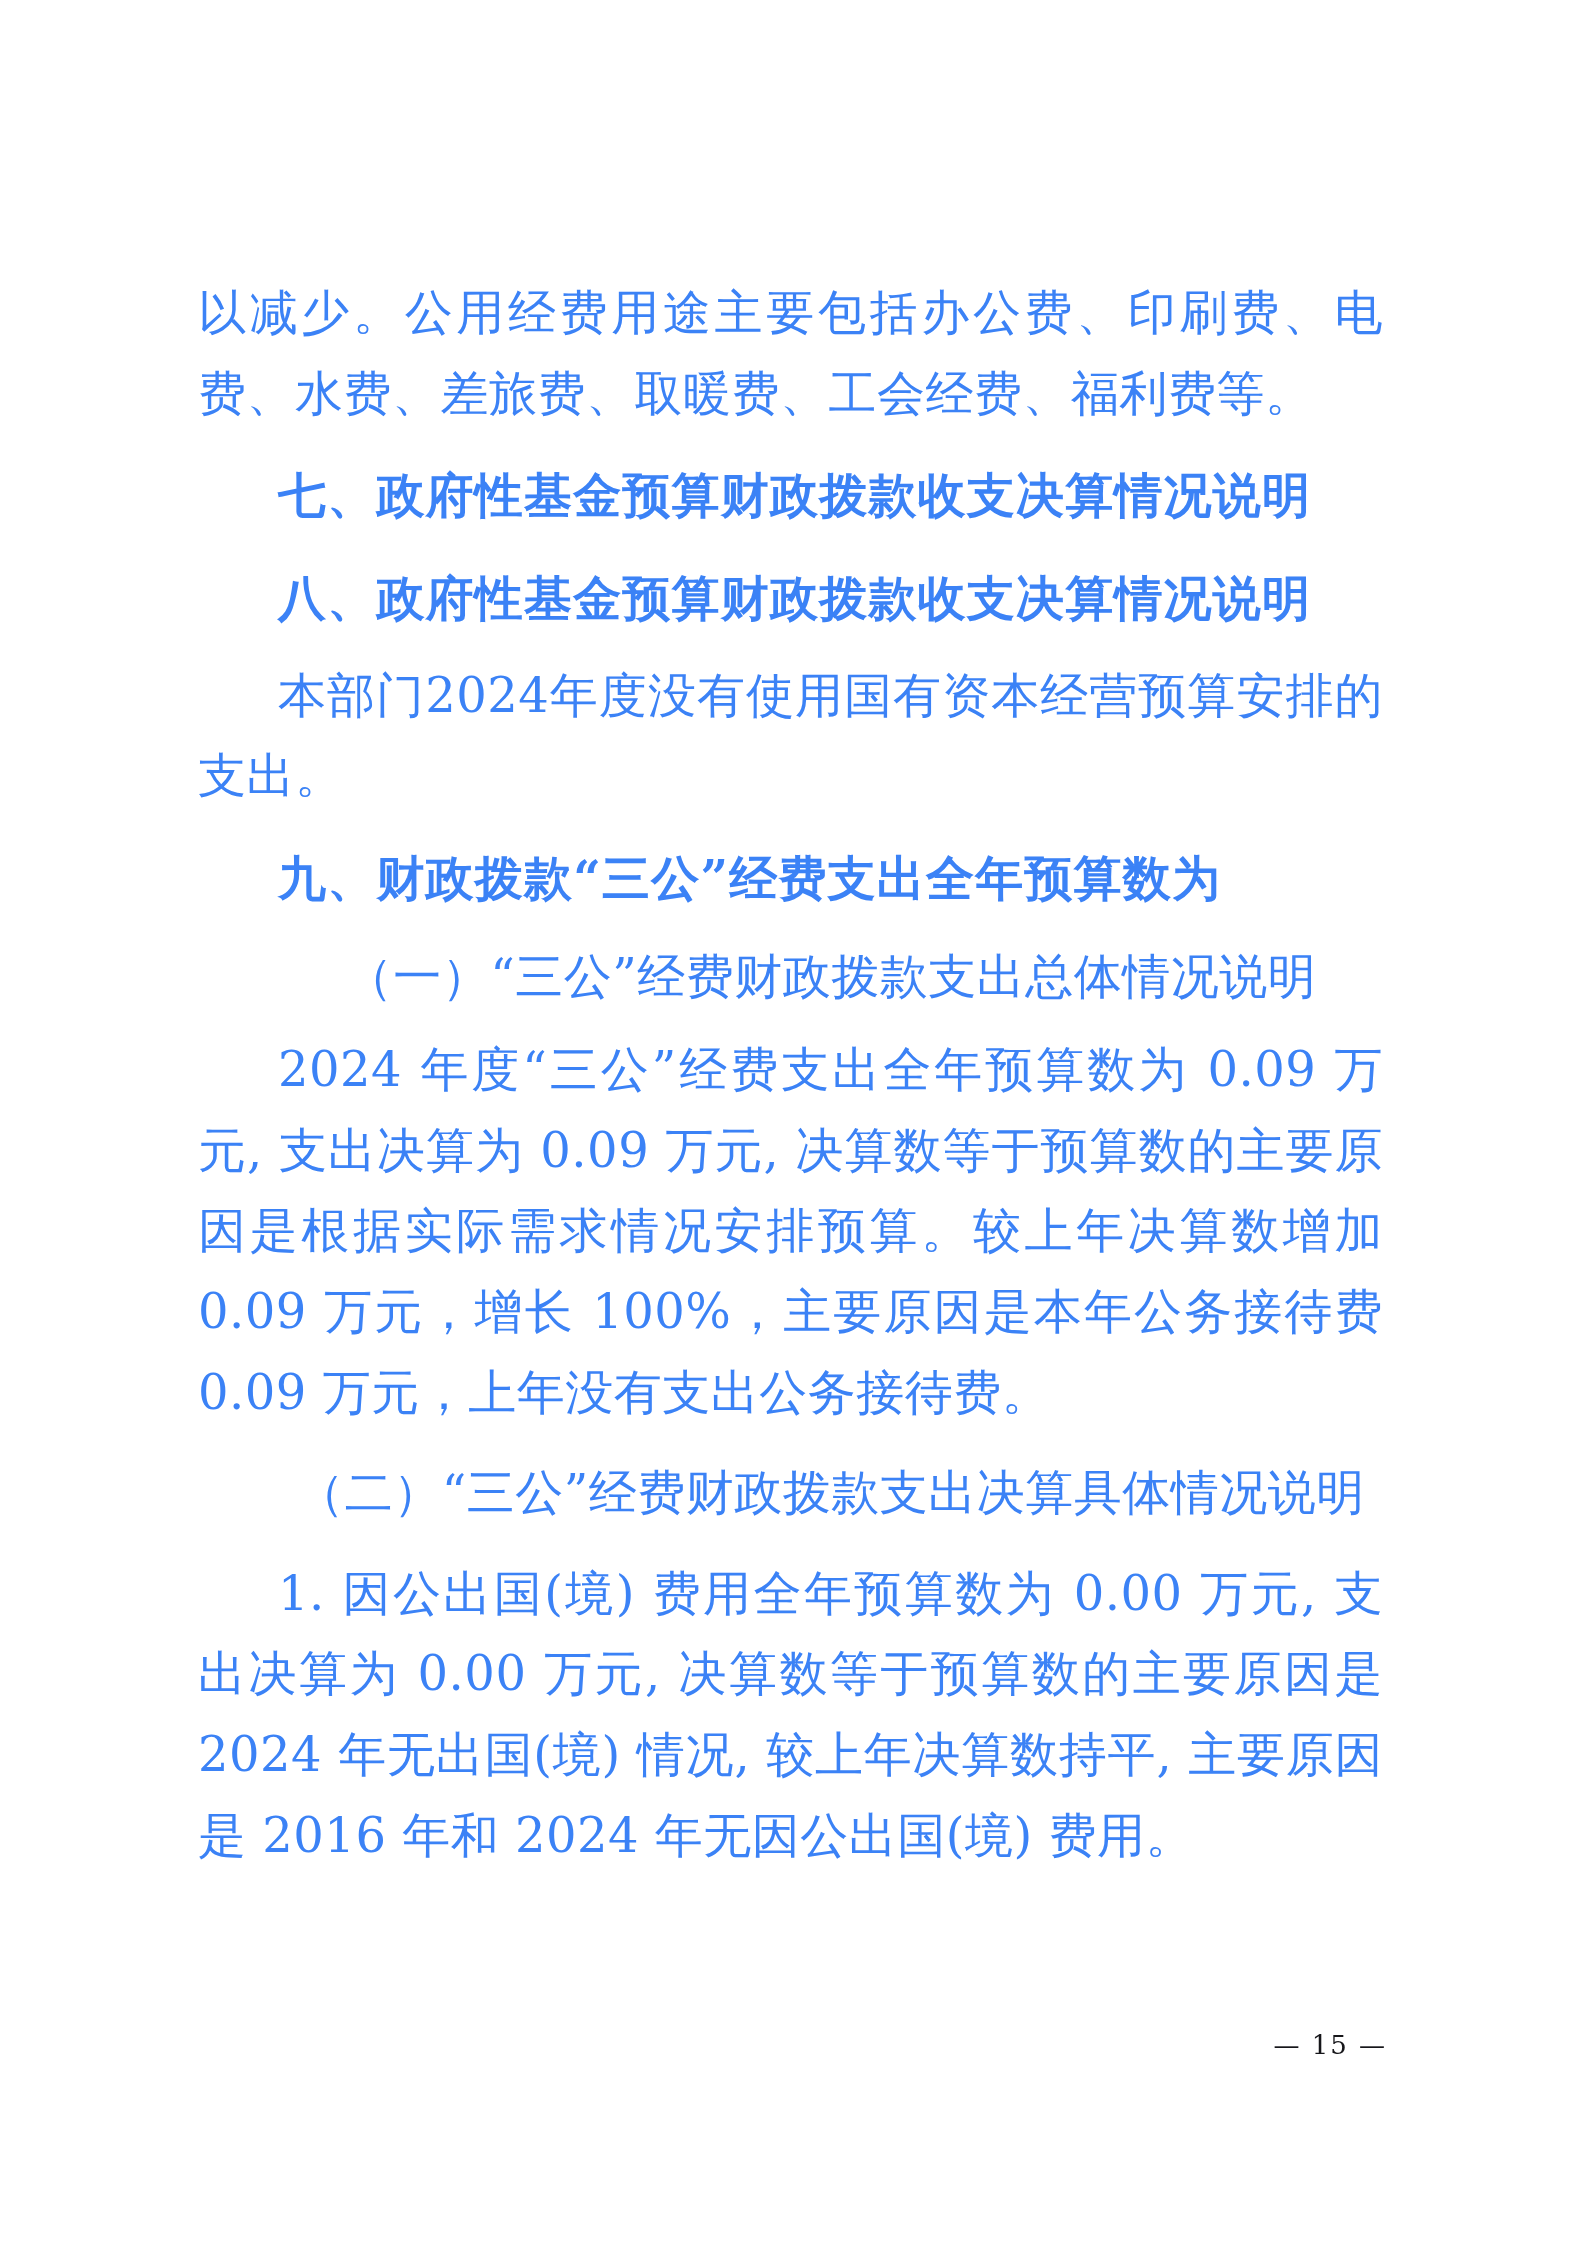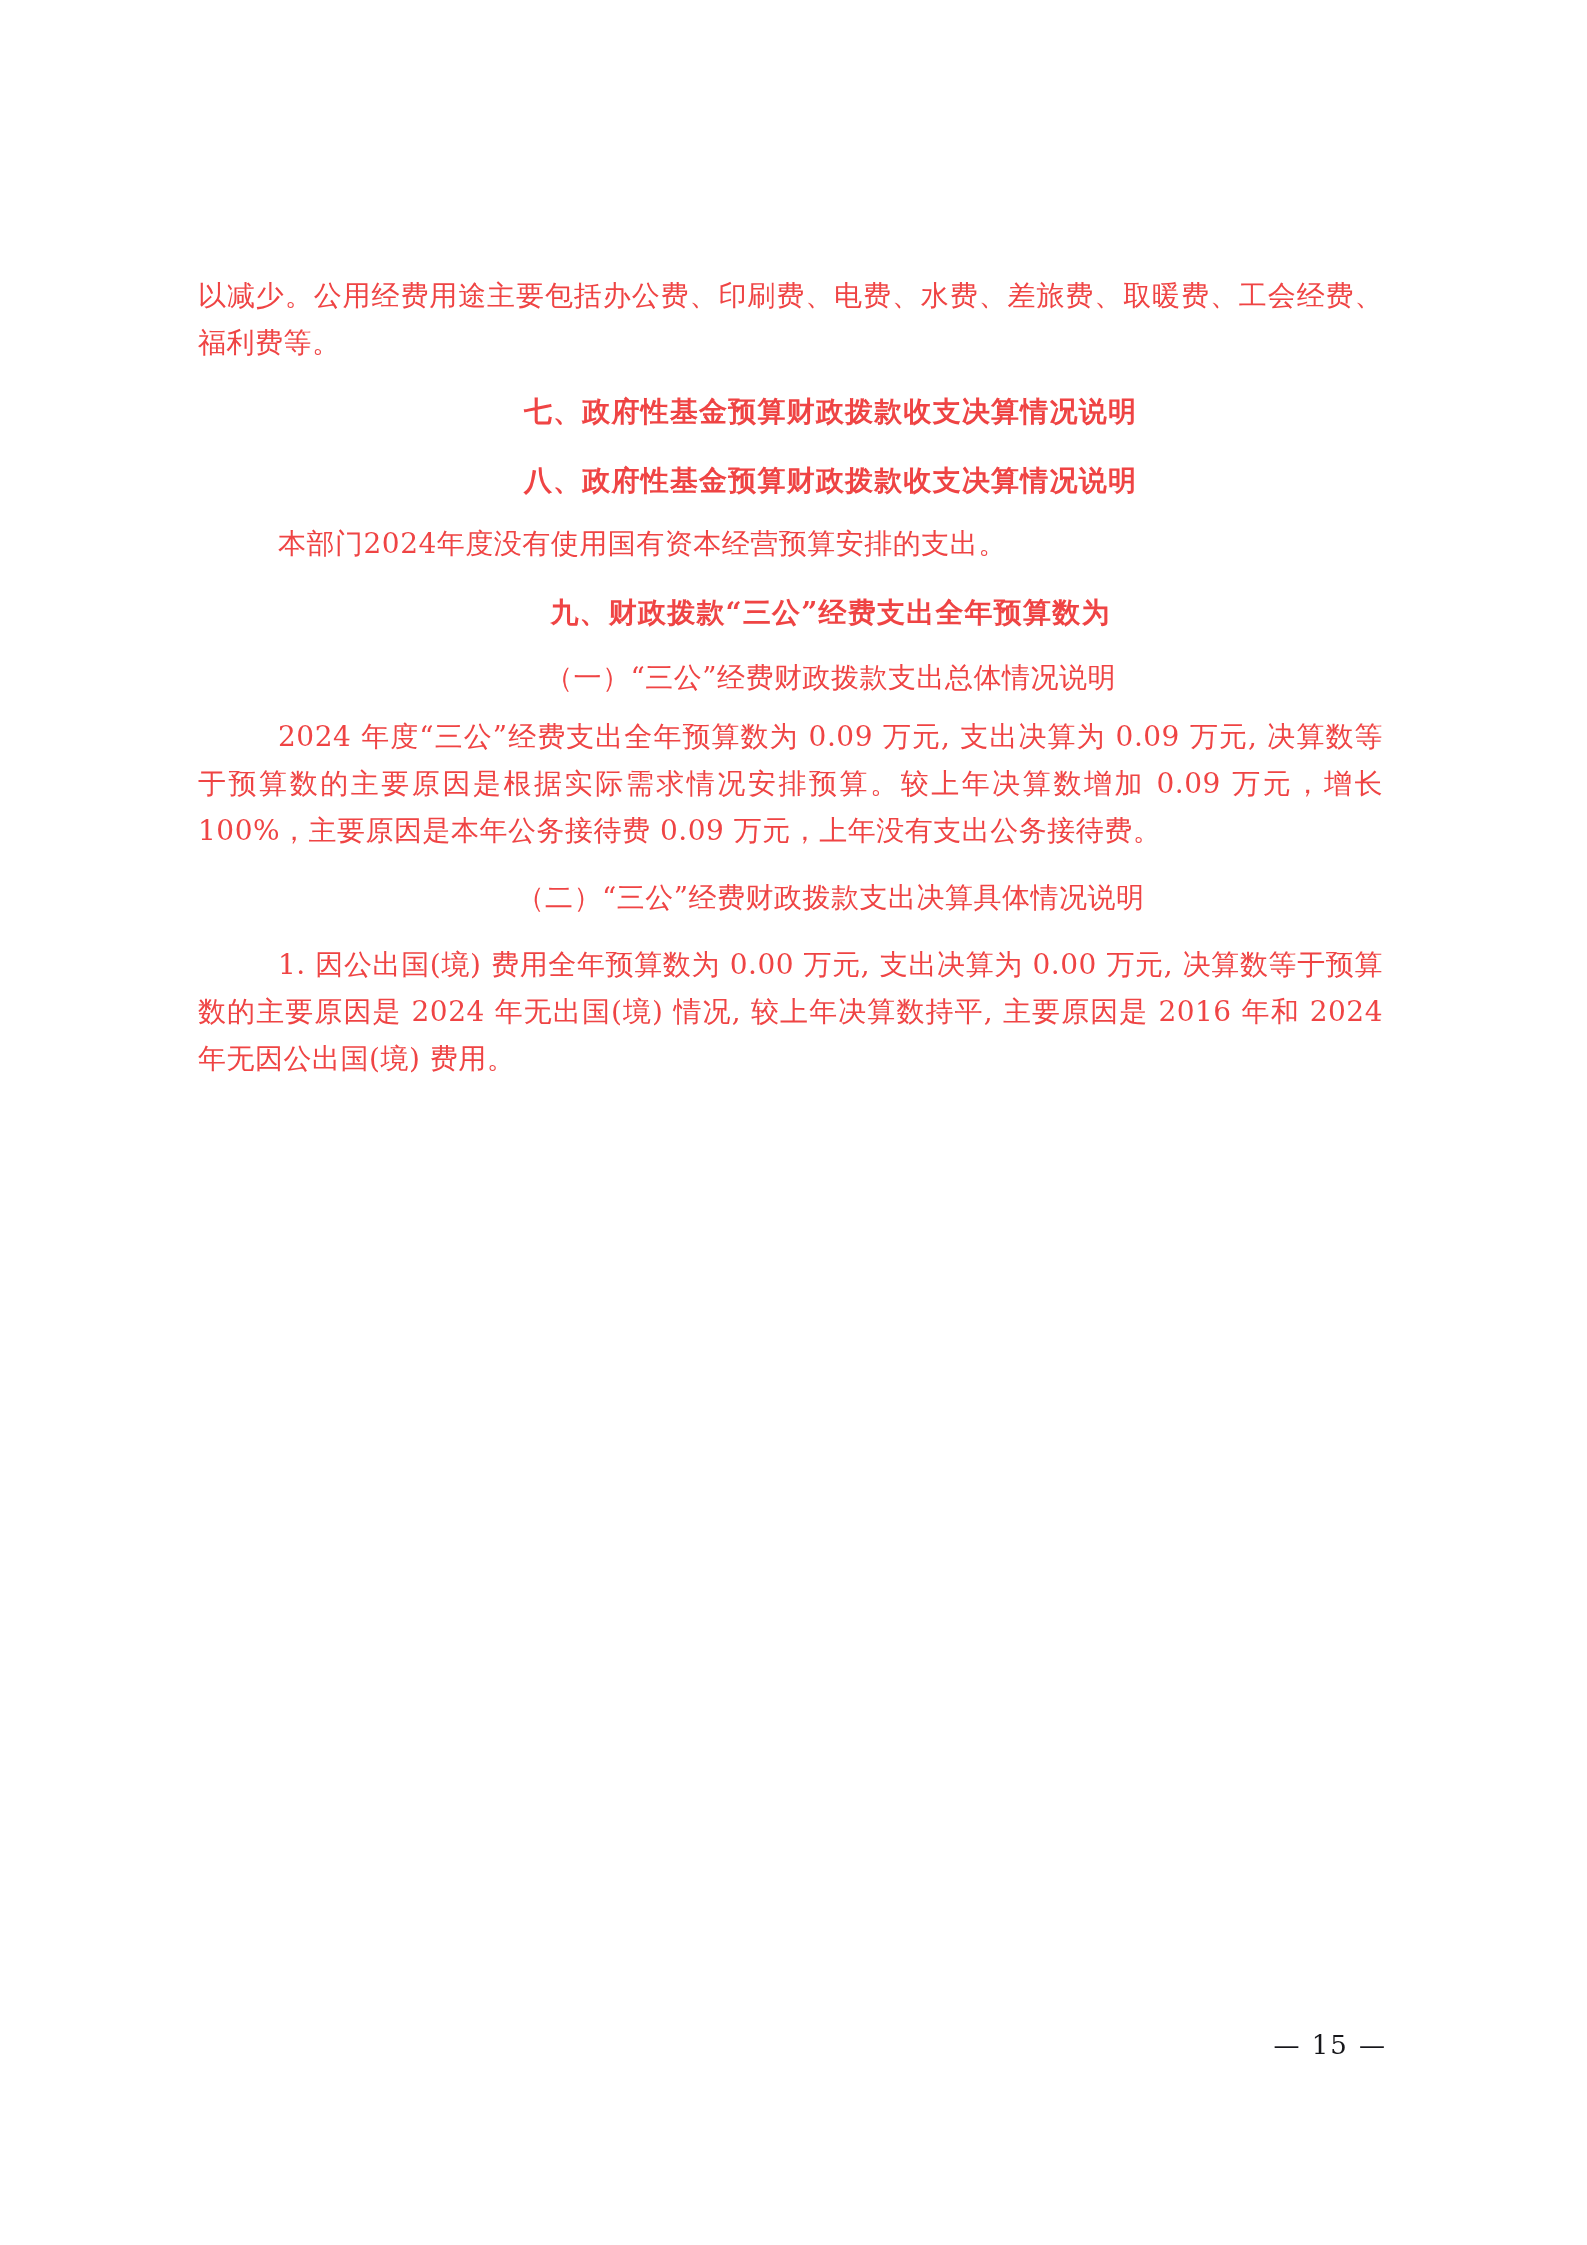--- a/index.html
+++ b/index.html
@@ -17,43 +17,43 @@
     overflow: hidden;
   }
   .content {
     position: absolute;
     left: 198px;
     top: 272px;
     width: 1185px;
   }
   p {
     margin: 0;
-    color: #ef4444;
+    color: #3b82f6;
     font-family: "DejaVu Serif", "Liberation Serif", serif;
-    font-size: 28px;
+    font-size: 48px;
     line-height: 1.68;
     text-align: justify;
     text-justify: inter-ideograph;
     letter-spacing: 0.5px;
   }
   .body-para {
     text-indent: 80px;
     margin-bottom: 6px;
   }
   .para-noindent {
     text-indent: 0;
     margin-bottom: 6px;
   }
   .heading {
     font-weight: bold;
     text-indent: 80px;
     margin-top: 22px;
     margin-bottom: 16px;
     letter-spacing: 1.2px;
-    text-align: center;
+    text-align: left;
   }
   .sub-heading {
     text-indent: 80px;
     margin-top: 18px;
     margin-bottom: 12px;
     text-align: center;
   }
   .gap {
     margin-top: 20px;
   }

